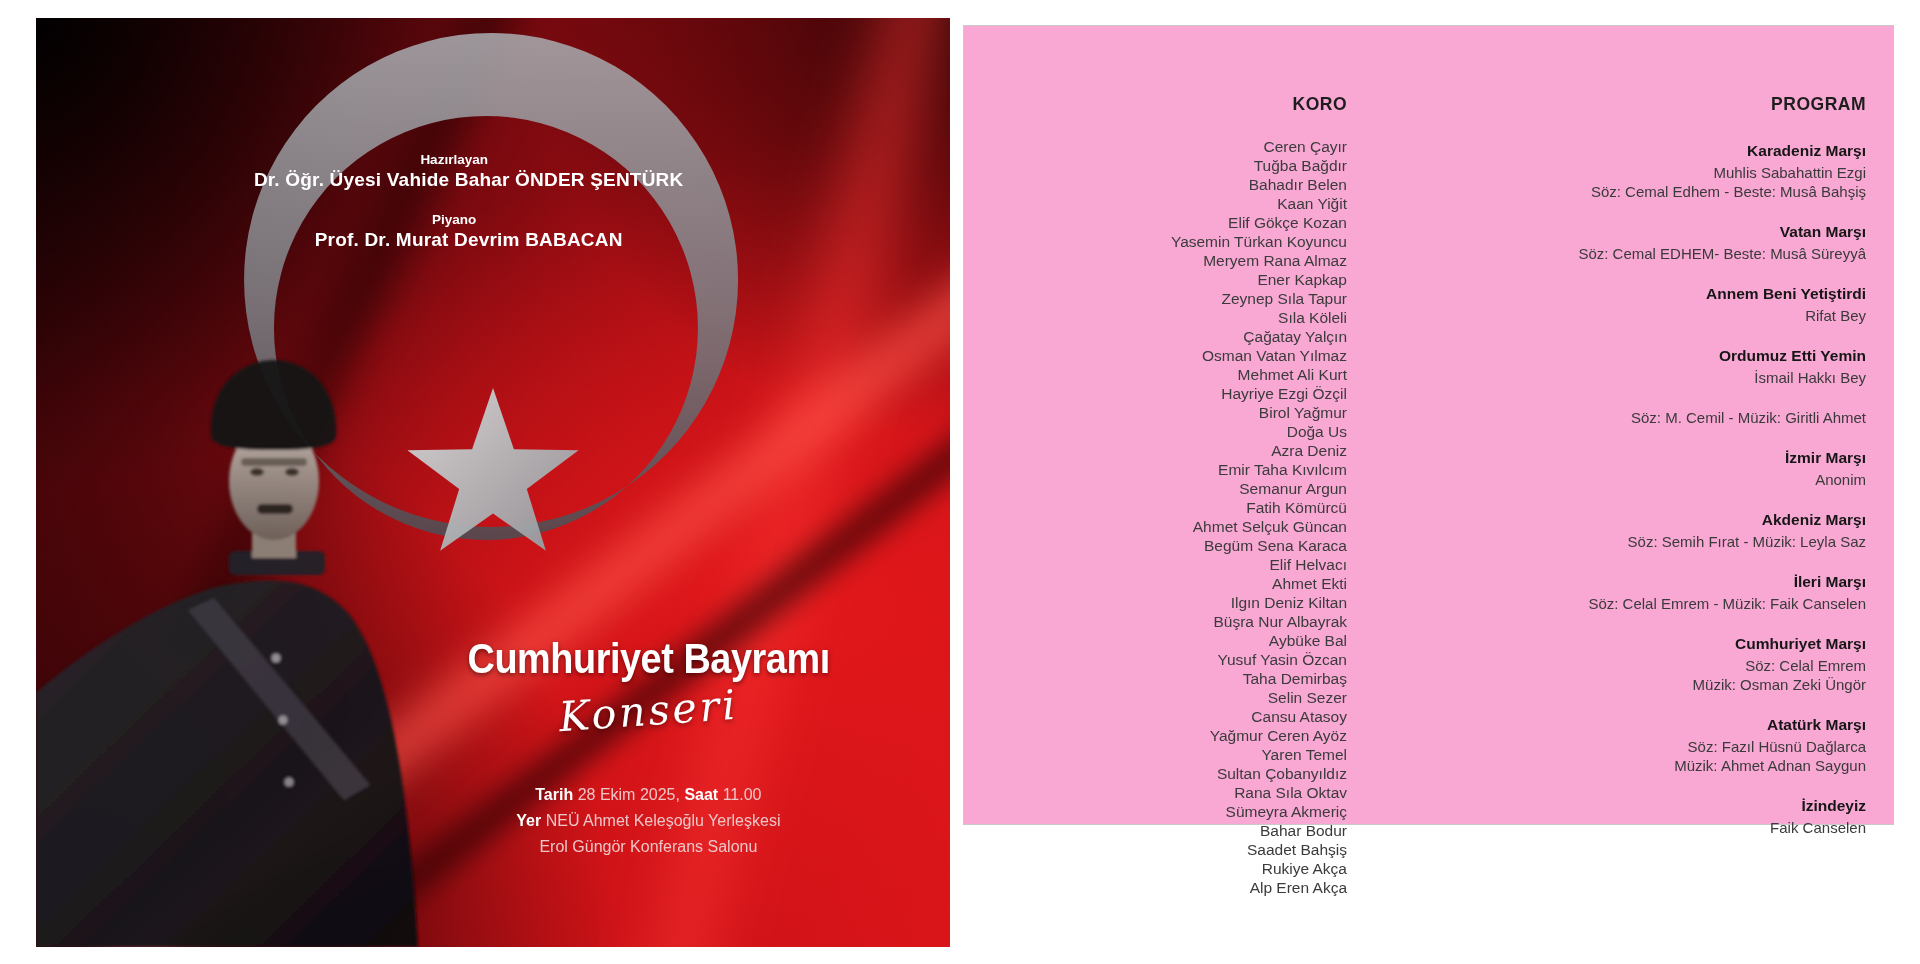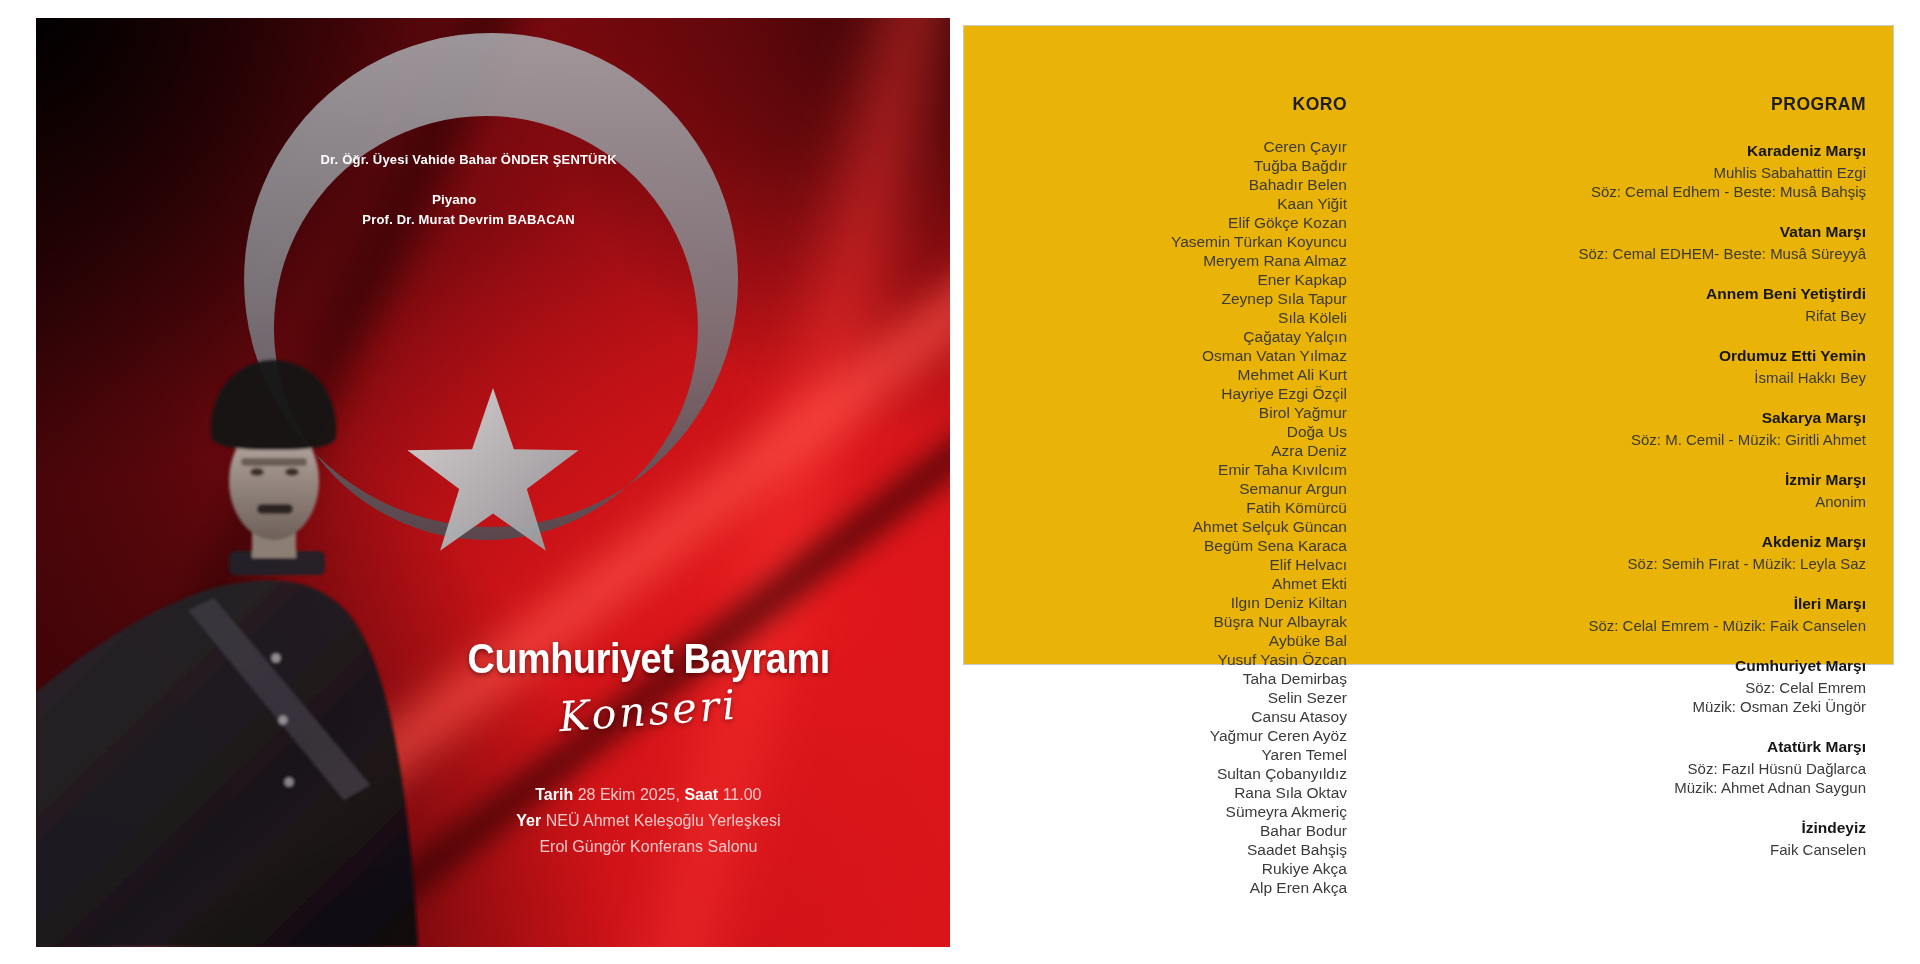--- a/index.html
+++ b/index.html
@@ -25,38 +25,38 @@
   .fold2{left:-20%;top:75%;width:160%;height:60px;transform:rotate(-38deg);filter:blur(10px);
     background:linear-gradient(180deg, rgba(40,0,2,0) 0%, rgba(40,0,2,.7) 50%, rgba(40,0,2,0) 100%);}
   .fold3{left:76%;top:-12%;width:130px;height:125%;transform:rotate(14deg);filter:blur(18px);
     background:linear-gradient(90deg, rgba(255,60,56,0) 0%, rgba(250,52,50,.5) 50%, rgba(255,60,56,0) 100%);}
   .fold4{left:30%;top:-8%;width:80px;height:80%;transform:rotate(25deg);filter:blur(16px);
     background:linear-gradient(90deg, rgba(25,0,1,0) 0%, rgba(25,0,1,.55) 50%, rgba(25,0,1,0) 100%);}
   .flag-svg{position:absolute;left:0;top:0;width:914px;height:929px;}
   .poster-text{position:absolute;color:#fff;text-align:center;}
   .credits{left:0;width:91.5%;top:132px;line-height:20px;}
   .credit-label{font-size:13.5px;font-weight:bold;}
-  .credit-name{font-size:13px;font-weight:bold;letter-spacing:.2px;margin-bottom:2px;padding-left:29px;}
+  .credit-name{font-size:19px;font-weight:bold;letter-spacing:.2px;margin-bottom:2px;padding-left:29px;}
   .credit-gap{height:18px;}
   .title-block{left:34%;width:66%;top:616px;}
   .title-main{
     font-size:43px;font-weight:800;letter-spacing:-.5px;white-space:nowrap;
     transform:scaleX(.88);transform-origin:50% 50%;
     text-shadow:0 2px 6px rgba(40,0,0,.55);
   }
   .title-script{
     font-family:"DejaVu Serif", serif;font-style:italic;font-size:41px;letter-spacing:3px;
     transform:rotate(-4deg);margin-top:4px;text-shadow:0 2px 5px rgba(40,0,0,.5);
   }
   .info-block{left:34%;width:66%;top:764px;font-size:16px;line-height:26px;color:#eec6c7;}
   .info-block b{color:#ffffff;font-weight:bold;}
   
   .panel{
-    position:absolute;left:963px;top:25px;width:931px;height:640px;box-sizing:border-box;
-    background:#eab308;border:1px solid #c9c9c9;
+    position:absolute;left:963px;top:25px;width:931px;height:800px;box-sizing:border-box;
+    background:#f9a8d4;border:1px solid #c9c9c9;
   }
   .col-heading{font-size:17.5px;font-weight:bold;color:#1d1d1d;letter-spacing:.5px;}
   .koro-col{position:absolute;left:0;top:68px;width:383px;text-align:right;}
   .koro-col .col-heading{margin-bottom:22px;}
   .names .name{font-size:15.5px;line-height:19px;color:#3b3b3b;white-space:nowrap;}
   .program-col{position:absolute;left:422px;top:68px;width:480px;text-align:right;}
   .program-col .col-heading{margin-bottom:26px;}
   .pblock{margin-bottom:21px;}
   .ptitle{font-size:15.5px;font-weight:bold;color:#161616;line-height:19px;margin-bottom:3px;}
   .pline{font-size:15px;color:#3a3a3a;line-height:19px;white-space:nowrap;}
@@ -111,20 +111,21 @@
         <ellipse cx="256" cy="124" rx="7" ry="4" fill="#3a342e"></ellipse>
         <rect x="221" y="156" width="36" height="10" rx="5" fill="#2b2621"></rect>
         <path fill="#141416" d="M175,88 C172,38 205,12 238,12 C272,12 303,40 300,88 C300,96 288,102 238,102 C188,102 176,96 175,88 Z"></path>
         <circle cx="240" cy="310" r="4.5" fill="#96969c"></circle>
         <circle cx="247" cy="372" r="4.5" fill="#96969c"></circle>
         <circle cx="253" cy="434" r="4.5" fill="#8a8a90"></circle>
       </g>
     </svg>
 
     <div class="poster-text credits">
+      <div class="credit-label">Hazırlayan</div>
       <div class="credit-name">Dr. Öğr. Üyesi Vahide Bahar ÖNDER ŞENTÜRK</div>
       <div class="credit-gap"></div>
       <div class="credit-label">Piyano</div>
       <div class="credit-name">Prof. Dr. Murat Devrim BABACAN</div>
     </div>
 
     <div class="poster-text title-block">
       <div class="title-main">Cumhuriyet Bayramı</div>
       <div class="title-script">Konseri</div>
     </div>
@@ -206,21 +207,20 @@
           </div>
           <div class="pblock">
             <div class="ptitle">Annem Beni Yetiştirdi</div>
             <div class="pline">Rifat Bey</div>
           </div>
           <div class="pblock">
             <div class="ptitle">Ordumuz Etti Yemin</div>
             <div class="pline">İsmail Hakkı Bey</div>
           </div>
           <div class="pblock">
-            <div class="ptitle">Sakarya Marşı</div>
             <div class="pline">Söz: M. Cemil - Müzik: Giritli Ahmet</div>
           </div>
           <div class="pblock">
             <div class="ptitle">İzmir Marşı</div>
             <div class="pline">Anonim</div>
           </div>
           <div class="pblock">
             <div class="ptitle">Akdeniz Marşı</div>
             <div class="pline">Söz: Semih Fırat - Müzik: Leyla Saz</div>
           </div>

